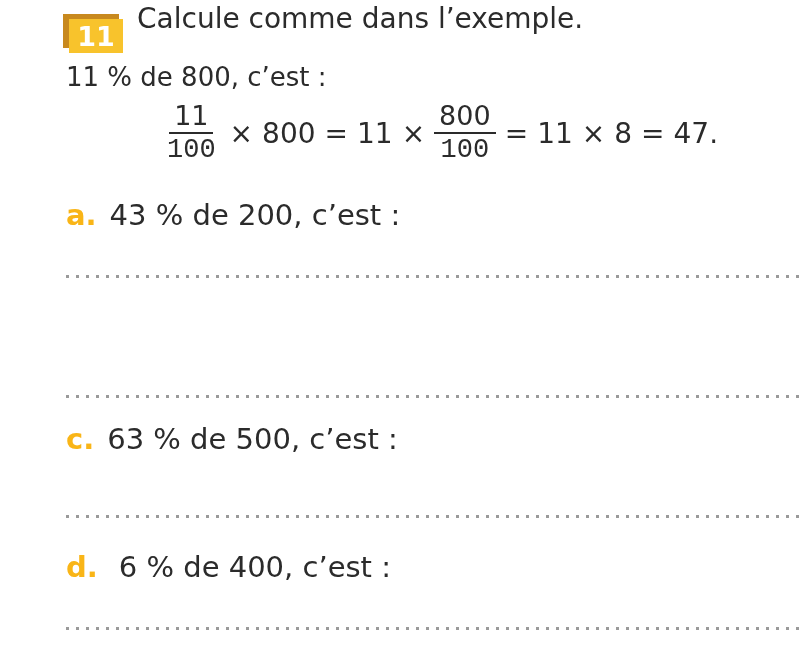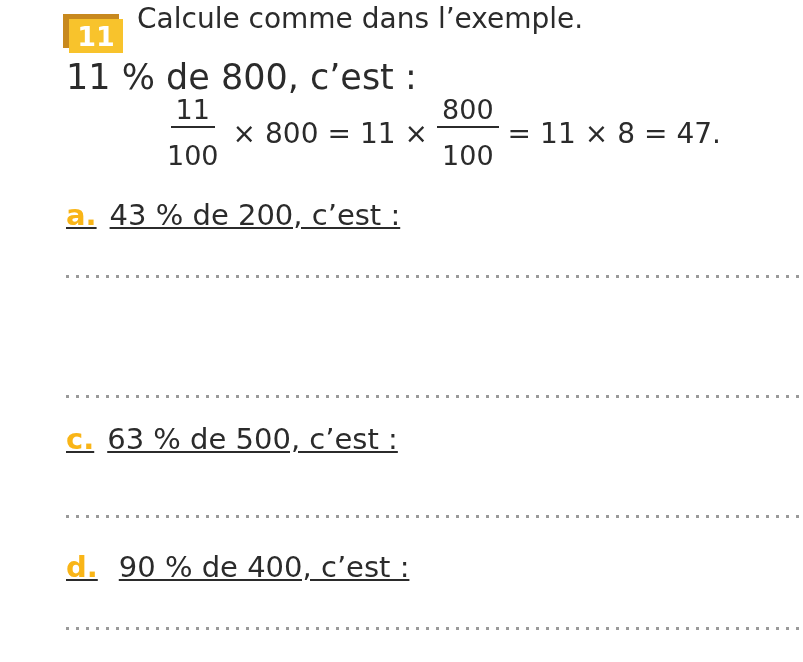--- a/index.html
+++ b/index.html
@@ -24,38 +24,38 @@
     display:flex;align-items:center;justify-content:center;
     color:#ffffff;font-weight:bold;font-size:27px;line-height:1;
   }
   
   .title{
     position:absolute;left:93px;top:2px;
     font-size:28px;line-height:34px;white-space:nowrap;
   }
   .intro{
     position:absolute;left:22px;top:60px;
-    font-size:35px;line-height:34px;white-space:nowrap;
+    font-size:26px;line-height:34px;white-space:nowrap;
   }
   
   .math{
     position:absolute;left:118px;top:100px;height:66px;
     display:flex;align-items:center;gap:9px;
     font-size:28px;white-space:nowrap;
   }
   .frac{
     display:inline-flex;flex-direction:column;align-items:center;
     font-size:27px;line-height:1.12;
   }
   .frac .num{border-bottom:2px solid #2b2b2b;padding:0 5px 1px 5px;}
-  .frac .den{padding:13px 5px 0 5px;}
+  .frac .den{padding:1px 5px 0 5px;font-family:Liberation Mono, monospace;}
   
   .item{
     position:absolute;left:22px;
-    font-size:29px;line-height:36px;white-space:nowrap;text-decoration:underline;
+    font-size:29px;line-height:36px;white-space:nowrap;
   }
   .item .lbl{color:#f9b517;font-weight:bold;margin-right:13px;}
   .item.wide .lbl{margin-right:21px;}
   
   .dotline{
     position:absolute;left:22px;width:756px;height:3px;
     background-image:repeating-linear-gradient(
       to right,#9a9a9a 0,#9a9a9a 3px,transparent 3px,transparent 10px);
   }
 </style>
@@ -103,17 +103,17 @@
   <div class="dotline" style="top:275px"></div>
 
   <div class="dotline" style="top:395px"></div>
 
   <div class="item" style="top:421px">
     <span class="lbl">c.</span><span>63 % de 500, c’est :</span>
   </div>
   <div class="dotline" style="top:515px"></div>
 
   <div class="item wide" style="top:549px">
-    <span class="lbl">d.</span><span>90 % de 400, c’est :</span>
+    <span class="lbl">d.</span><span>6 % de 400, c’est :</span>
   </div>
   <div class="dotline" style="top:627px"></div>
 
 </div>
 
 </body></html>

